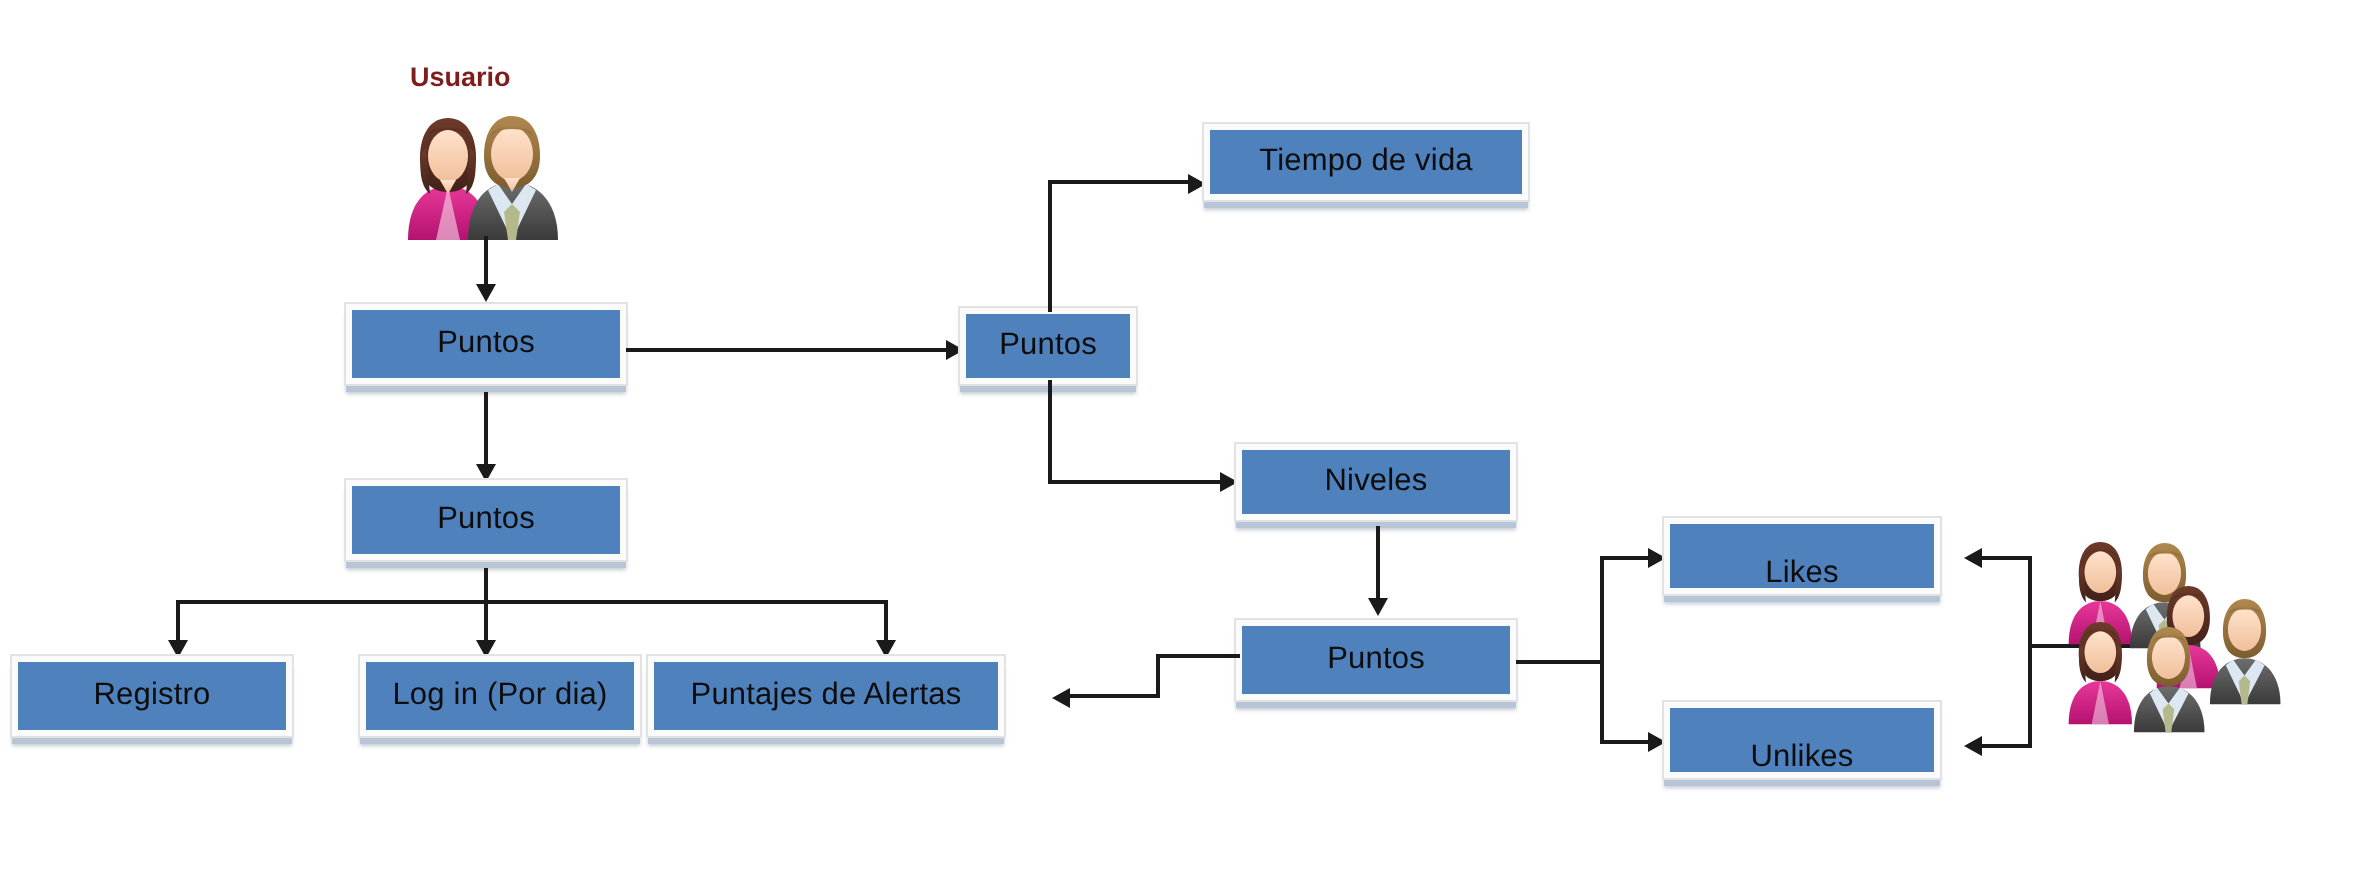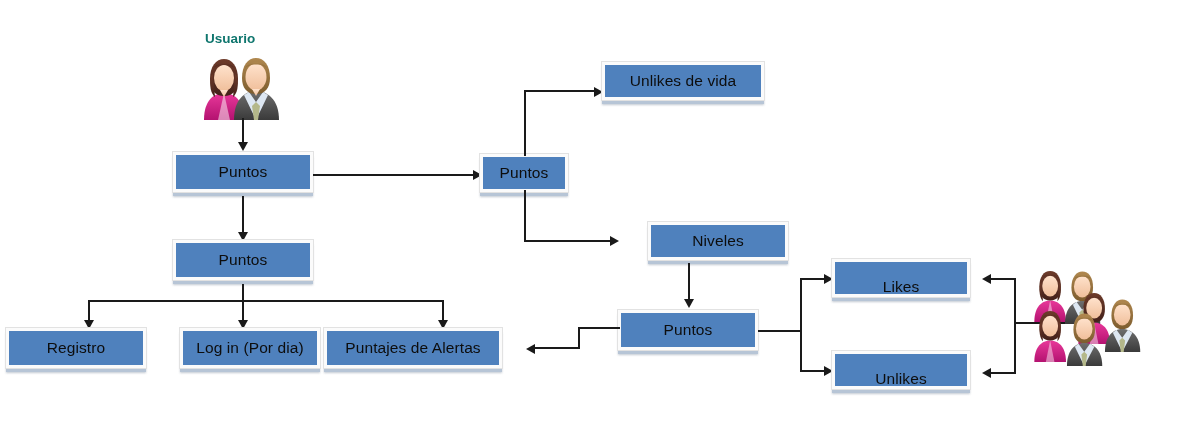--- a/index.html
+++ b/index.html
@@ -66,21 +66,21 @@
     border-top: 5.5px solid transparent;
     border-bottom: 5.5px solid transparent;
     border-right: 9px solid #1a1a1a;
   }
 
   
   .caption {
     position: absolute;
     font-weight: bold;
     font-size: 13.5px;
-    color: #0f766e;
+    color: #7f1d1d;
     white-space: nowrap;
     user-select: none;
   }
 
   
   .people {
     position: absolute;
   }
   .people svg { display: block; }
 </style>
@@ -183,24 +183,24 @@
 
   <div class="conn v" style="left:524px; top:90px; height:66px;"></div>
   <div class="conn h" style="left:524px; top:90px; width:72px;"></div>
   <div class="arrow arrow-right" style="left:594px; top:86.5px;"></div>
 
   <div class="conn v" style="left:524px; top:190px; height:52px;"></div>
   <div class="conn h" style="left:524px; top:240px; width:88px;"></div>
   <div class="arrow arrow-right" style="left:610px; top:235.5px;"></div>
 
   <div class="node" style="left:602px; top:62px; width:162px; height:38px;">
-    <span>Unlikes de vida</span>
-  </div>
-
-  <div class="node" style="left:648px; top:222px; width:140px; height:38px;">
+    <span>Tiempo de vida</span>
+  </div>
+
+  <div class="node" style="left:618px; top:222px; width:140px; height:38px;">
     <span>Niveles</span>
   </div>
 
   <div class="conn v" style="left:688px; top:263px; height:38px;"></div>
   <div class="arrow arrow-down" style="left:683.5px; top:299px;"></div>
 
   <div class="node" style="left:618px; top:310px; width:140px; height:40px;">
     <span>Puntos</span>
   </div>
 

